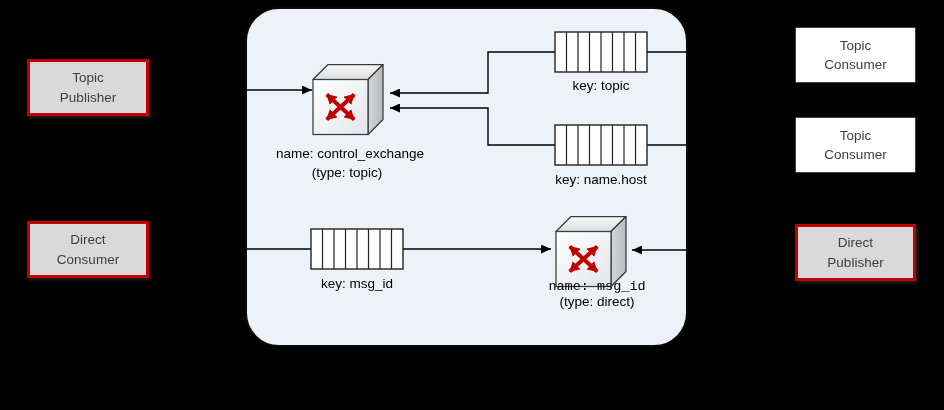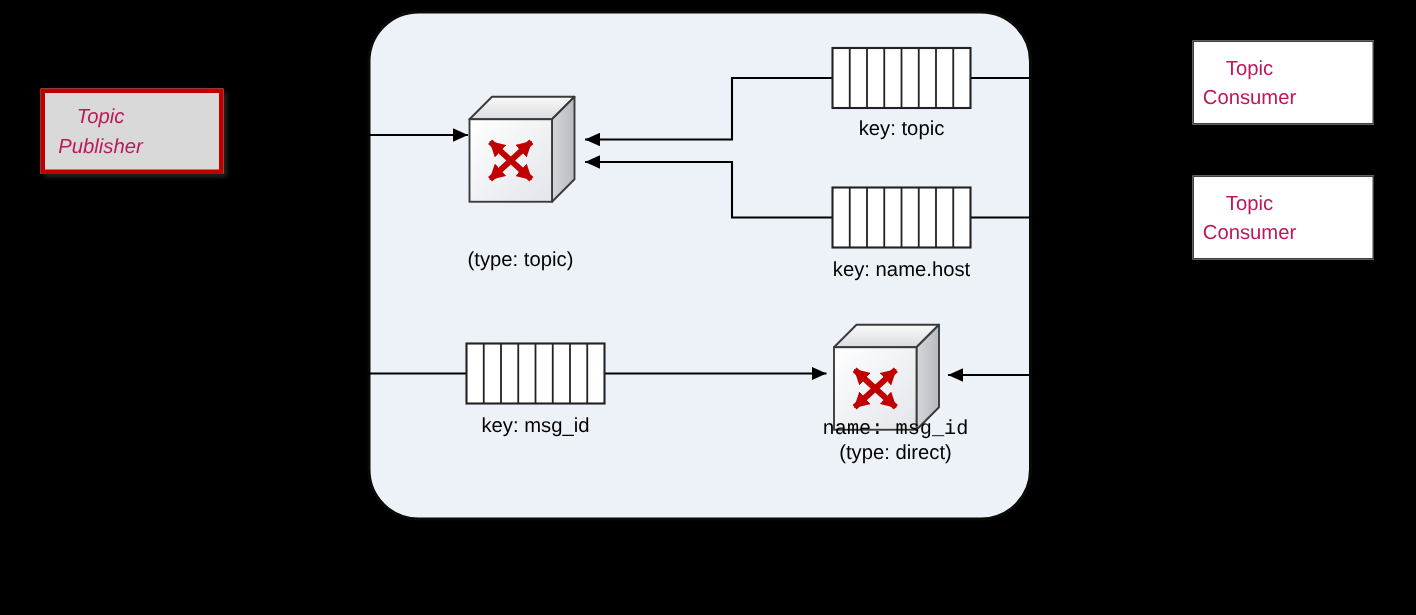--- a/index.html
+++ b/index.html
@@ -16,27 +16,27 @@
     left: 245px; top: 7px;
     width: 443px; height: 340px;
     background: #edf2f8;
     border: 2px solid #0a0a0a;
     border-radius: 34px;
     box-sizing: border-box;
   }
   svg.overlay { position: absolute; left: 0; top: 0; }
   .node {
     position: absolute;
-    display: flex; align-items: center; 
+    display: flex; align-items: center; justify-content: center;
     text-align: center;
-    font-size: 13.5px; line-height: 1.42; color: #be185d;
+    font-size: 13.5px; line-height: 1.42; color: #404040;
     box-sizing: border-box;
   }
   .node span { display: block; max-width: 74px; }
-  .node.red   { background: #d9d9d9; border: 3px solid #c00000; box-shadow: 2px 2px 3px rgba(60,60,60,0.6); font-style: italic; }
+  .node.red   { background: #d9d9d9; border: 3px solid #c00000; box-shadow: 2px 2px 3px rgba(60,60,60,0.6); }
   .node.plain { background: #ffffff; border: 1px solid #404040; }
   .lbl {
     position: absolute;
     transform: translateX(-50%);
     font-size: 13.5px; color: #000;
     white-space: nowrap;
   }
 </style>
 </head>
 <body>
@@ -115,30 +115,37 @@
     </g>
     <g>
       <use href="#queue-icon-def" transform="translate(311,229)"></use>
     </g>
   </svg>
 
   <div class="node red" style="left:27px; top:59px; width:122px; height:57px;">
     <span>Topic Publisher</span>
   </div>
 
+  <div class="node red" style="left:27px; top:221px; width:122px; height:57px;">
+    <span>Direct Consumer</span>
+  </div>
 
   <div class="node plain" style="left:795px; top:27px; width:121px; height:56px;">
     <span>Topic Consumer</span>
   </div>
 
   <div class="node plain" style="left:795px; top:117px; width:121px; height:56px;">
     <span>Topic Consumer</span>
   </div>
 
+  <div class="node red" style="left:795px; top:224px; width:121px; height:57px;">
+    <span>Direct Publisher</span>
+  </div>
 
+  <div class="lbl" style="left:350px; top:146px;">name: control_exchange</div>
   <div class="lbl" style="left:347px; top:165px;">(type: topic)</div>
 
   <div class="lbl" style="left:601px; top:78px;">key: topic</div>
   <div class="lbl" style="left:601px; top:172px;">key: name.host</div>
   <div class="lbl" style="left:357px; top:276px;text-align:center;">key: msg_id</div>
 
   <div class="lbl" style="left:597px; top:279px;font-family:Liberation Mono, monospace;">name: msg_id</div>
   <div class="lbl" style="left:597px; top:294px;">(type: direct)</div>
 
 </div>

